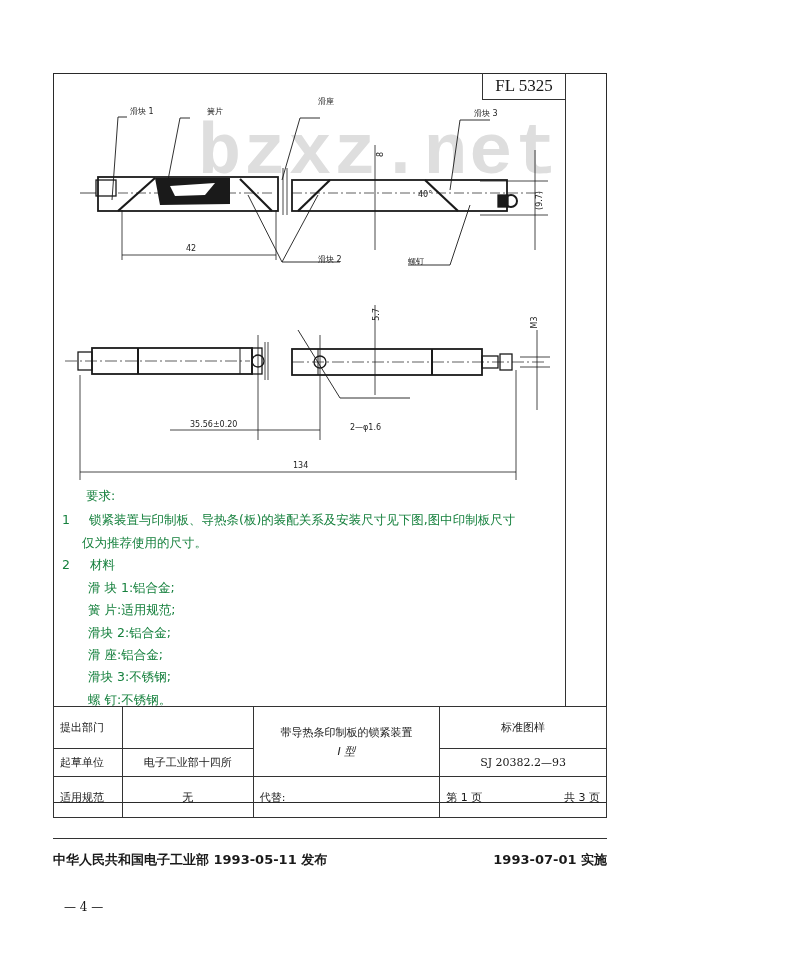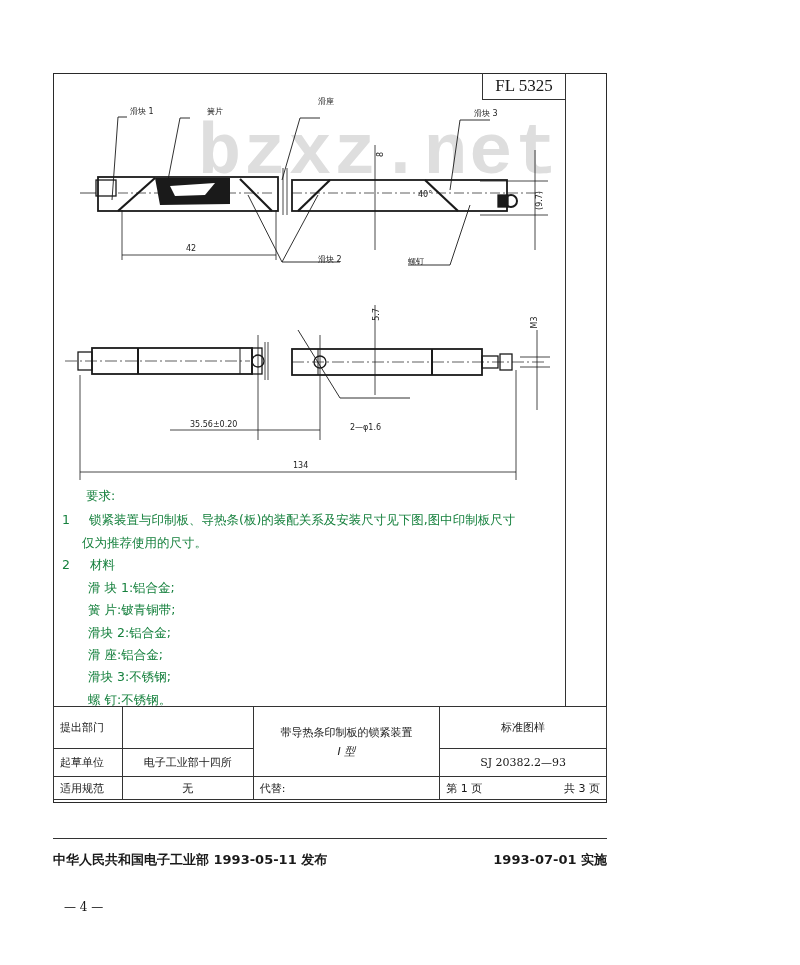--- a/index.html
+++ b/index.html
@@ -122,21 +122,21 @@
 <div class="lbl" style="left:370px;top:310px;transform:rotate(-90deg);">5.7</div>
 <div class="lbl" style="left:528px;top:318px;transform:rotate(-90deg);">M3</div>
 
 <div class="req" style="left:86px;top:488px;">要求:</div>
 <div class="req" style="left:62px;top:512px;">1</div>
 <div class="req" style="left:76px;top:512px;margin-left:13px;">锁紧装置与印制板、导热条(板)的装配关系及安装尺寸见下图,图中印制板尺寸</div>
 <div class="req" style="left:82px;top:535px;">仅为推荐使用的尺寸。</div>
 <div class="req" style="left:62px;top:557px;">2</div>
 <div class="req" style="left:90px;top:557px;">材料</div>
 <div class="req" style="left:88px;top:580px;">滑 块 1:铝合金;</div>
-<div class="req" style="left:88px;top:602px;">簧   片:铍青铜带;</div>
+<div class="req" style="left:88px;top:602px;">簧   片:适用规范;</div>
 <div class="req" style="left:88px;top:625px;">滑块 2:铝合金;</div>
 <div class="req" style="left:88px;top:647px;">滑   座:铝合金;</div>
 <div class="req" style="left:88px;top:669px;">滑块 3:不锈钢;</div>
 <div class="req" style="left:88px;top:692px;">螺   钉:不锈钢。</div>
 
 <table class="tb">
   <colgroup>
       <col style="width:69px">
       <col style="width:131px">
       <col style="width:187px">
@@ -150,21 +150,21 @@
       <div>带导热条印制板的锁紧装置</div>
       <div style="margin-top:4px;font-style:italic;">Ⅰ    型</div>
     </td>
     <td style="text-align:center;">标准图样</td>
   </tr>
   <tr style="height:28px;">
     <td>起草单位</td>
     <td style="text-align:center;">电子工业部十四所</td>
     <td style="text-align:center;font-family:'DejaVu Serif',serif;">SJ 20382.2—93</td>
   </tr>
-  <tr style="height:23px;">
+  <tr style="height:41px;">
     <td>适用规范</td>
     <td style="text-align:center;">无</td>
     <td>代替:</td>
     <td>
       <span>第 1 页</span>
       <span style="float:right;">共 3 页</span>
     </td>
   </tr>
 </tbody>
   </table>

